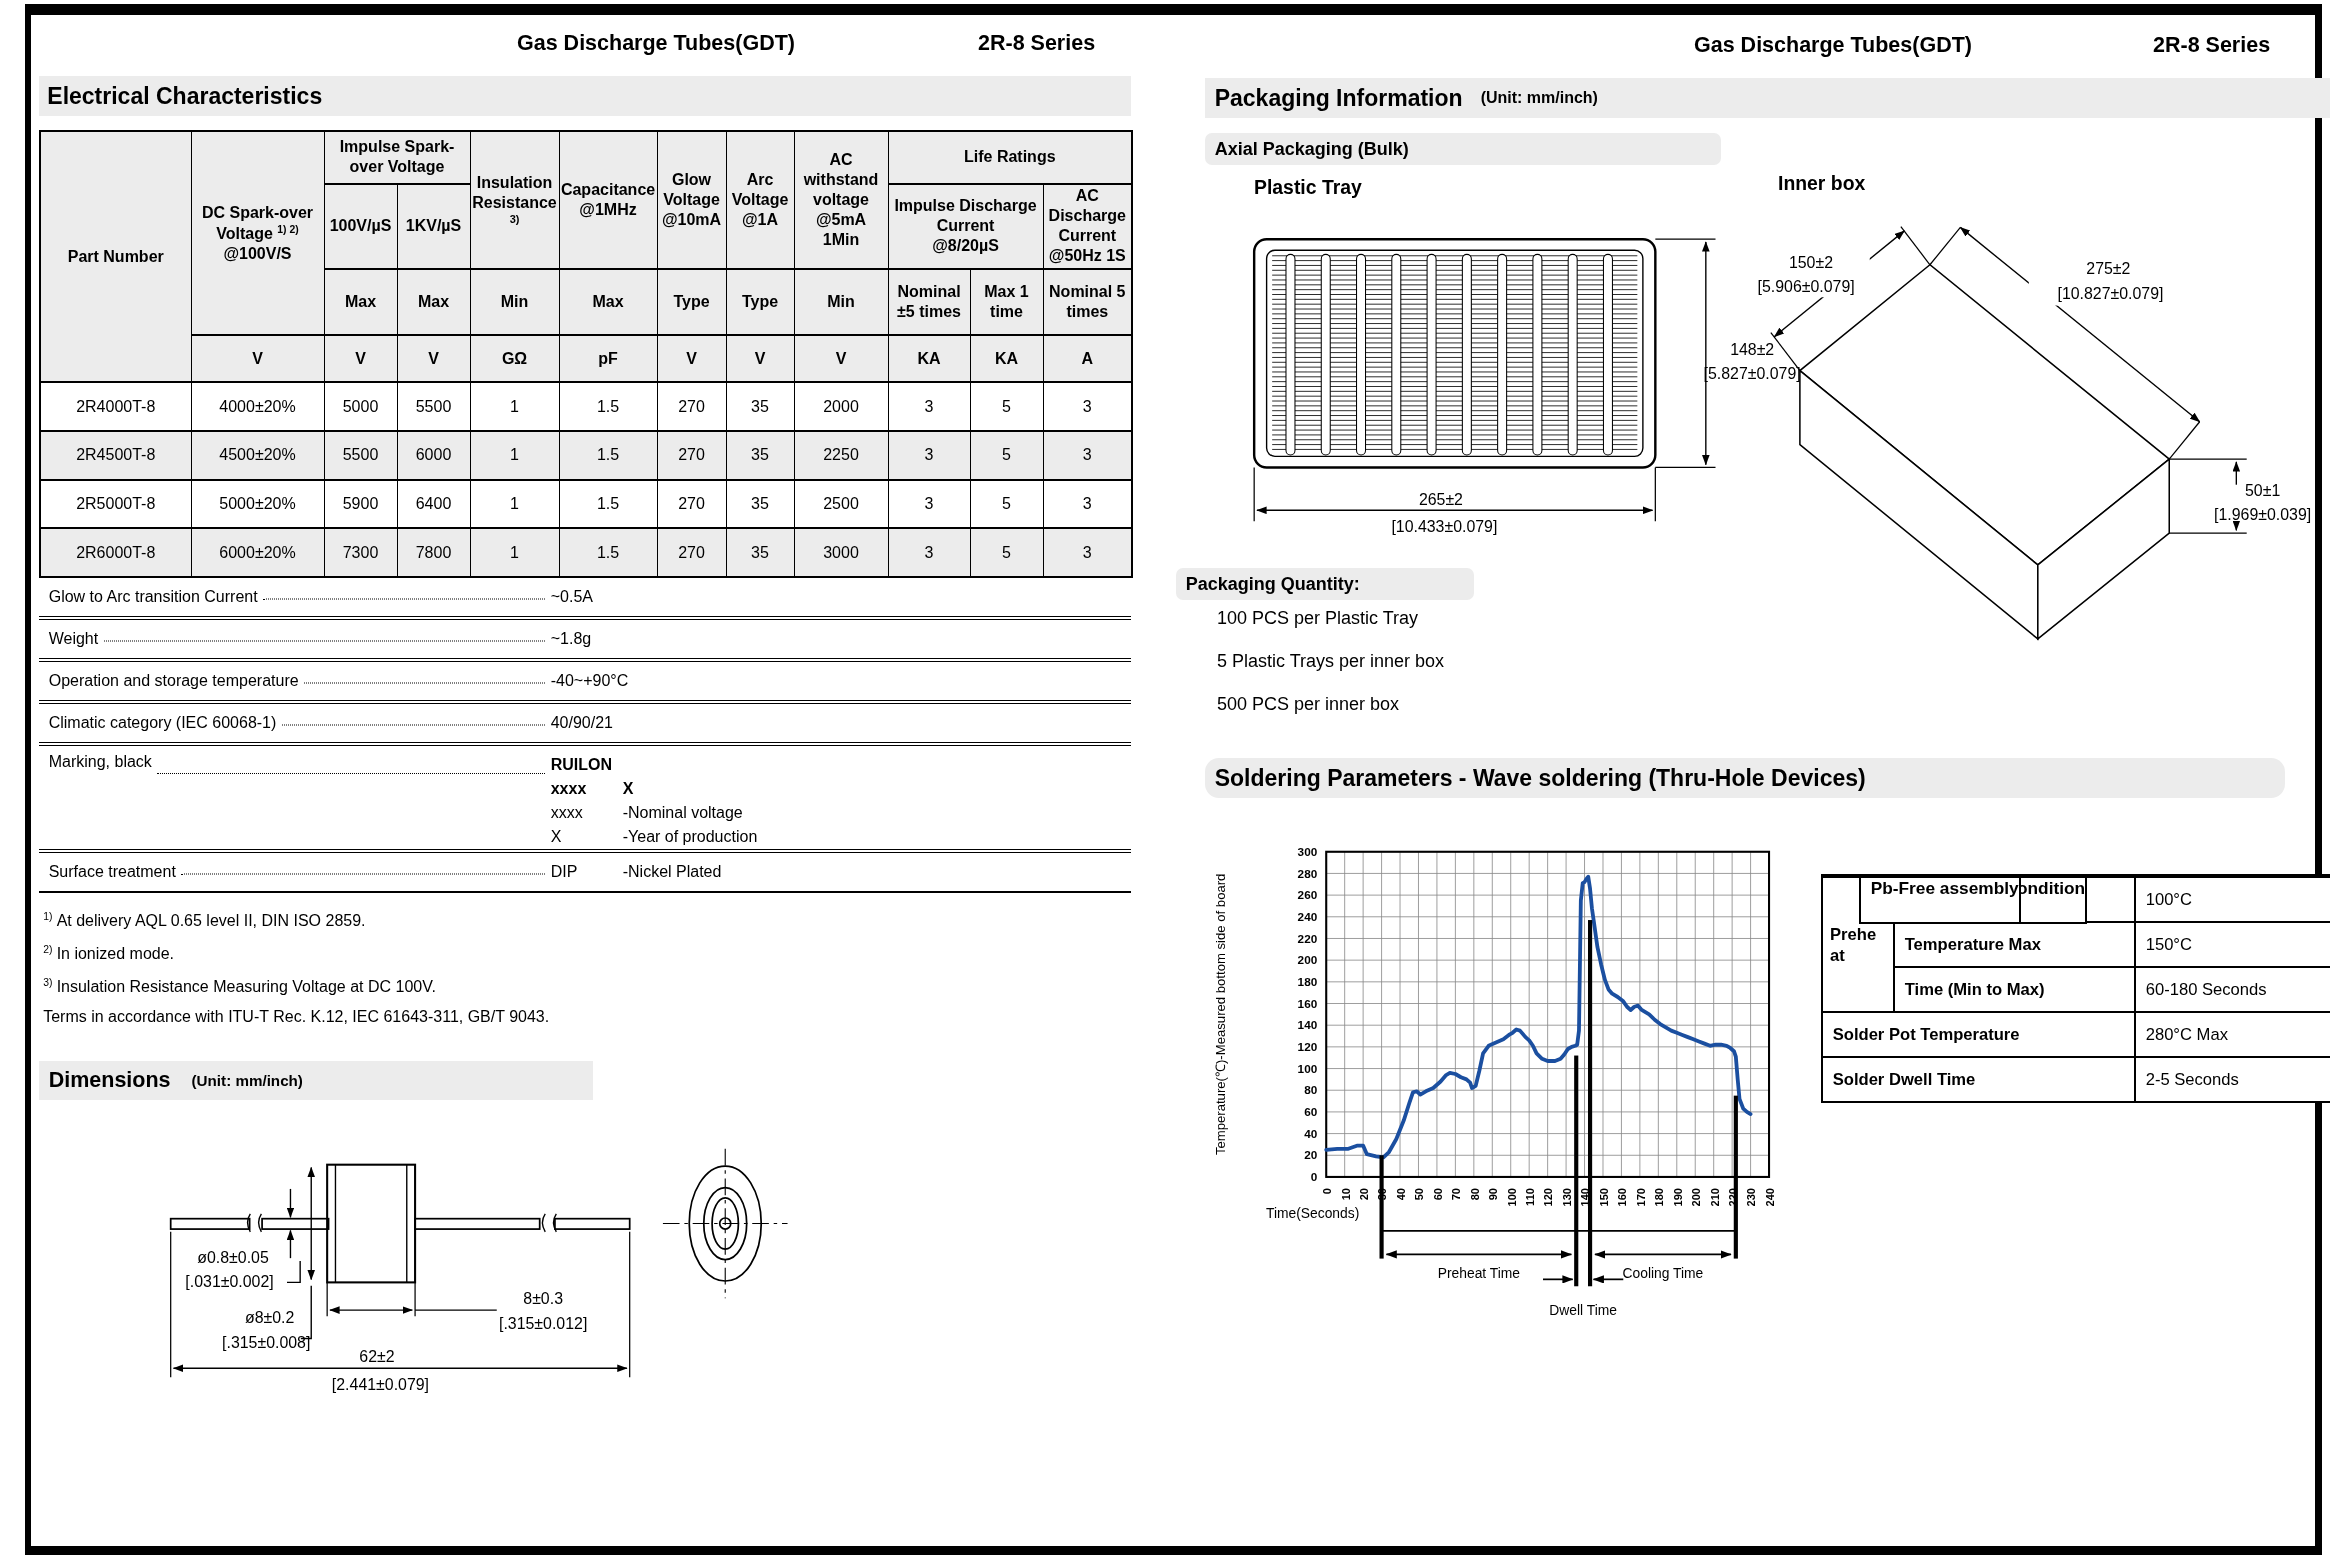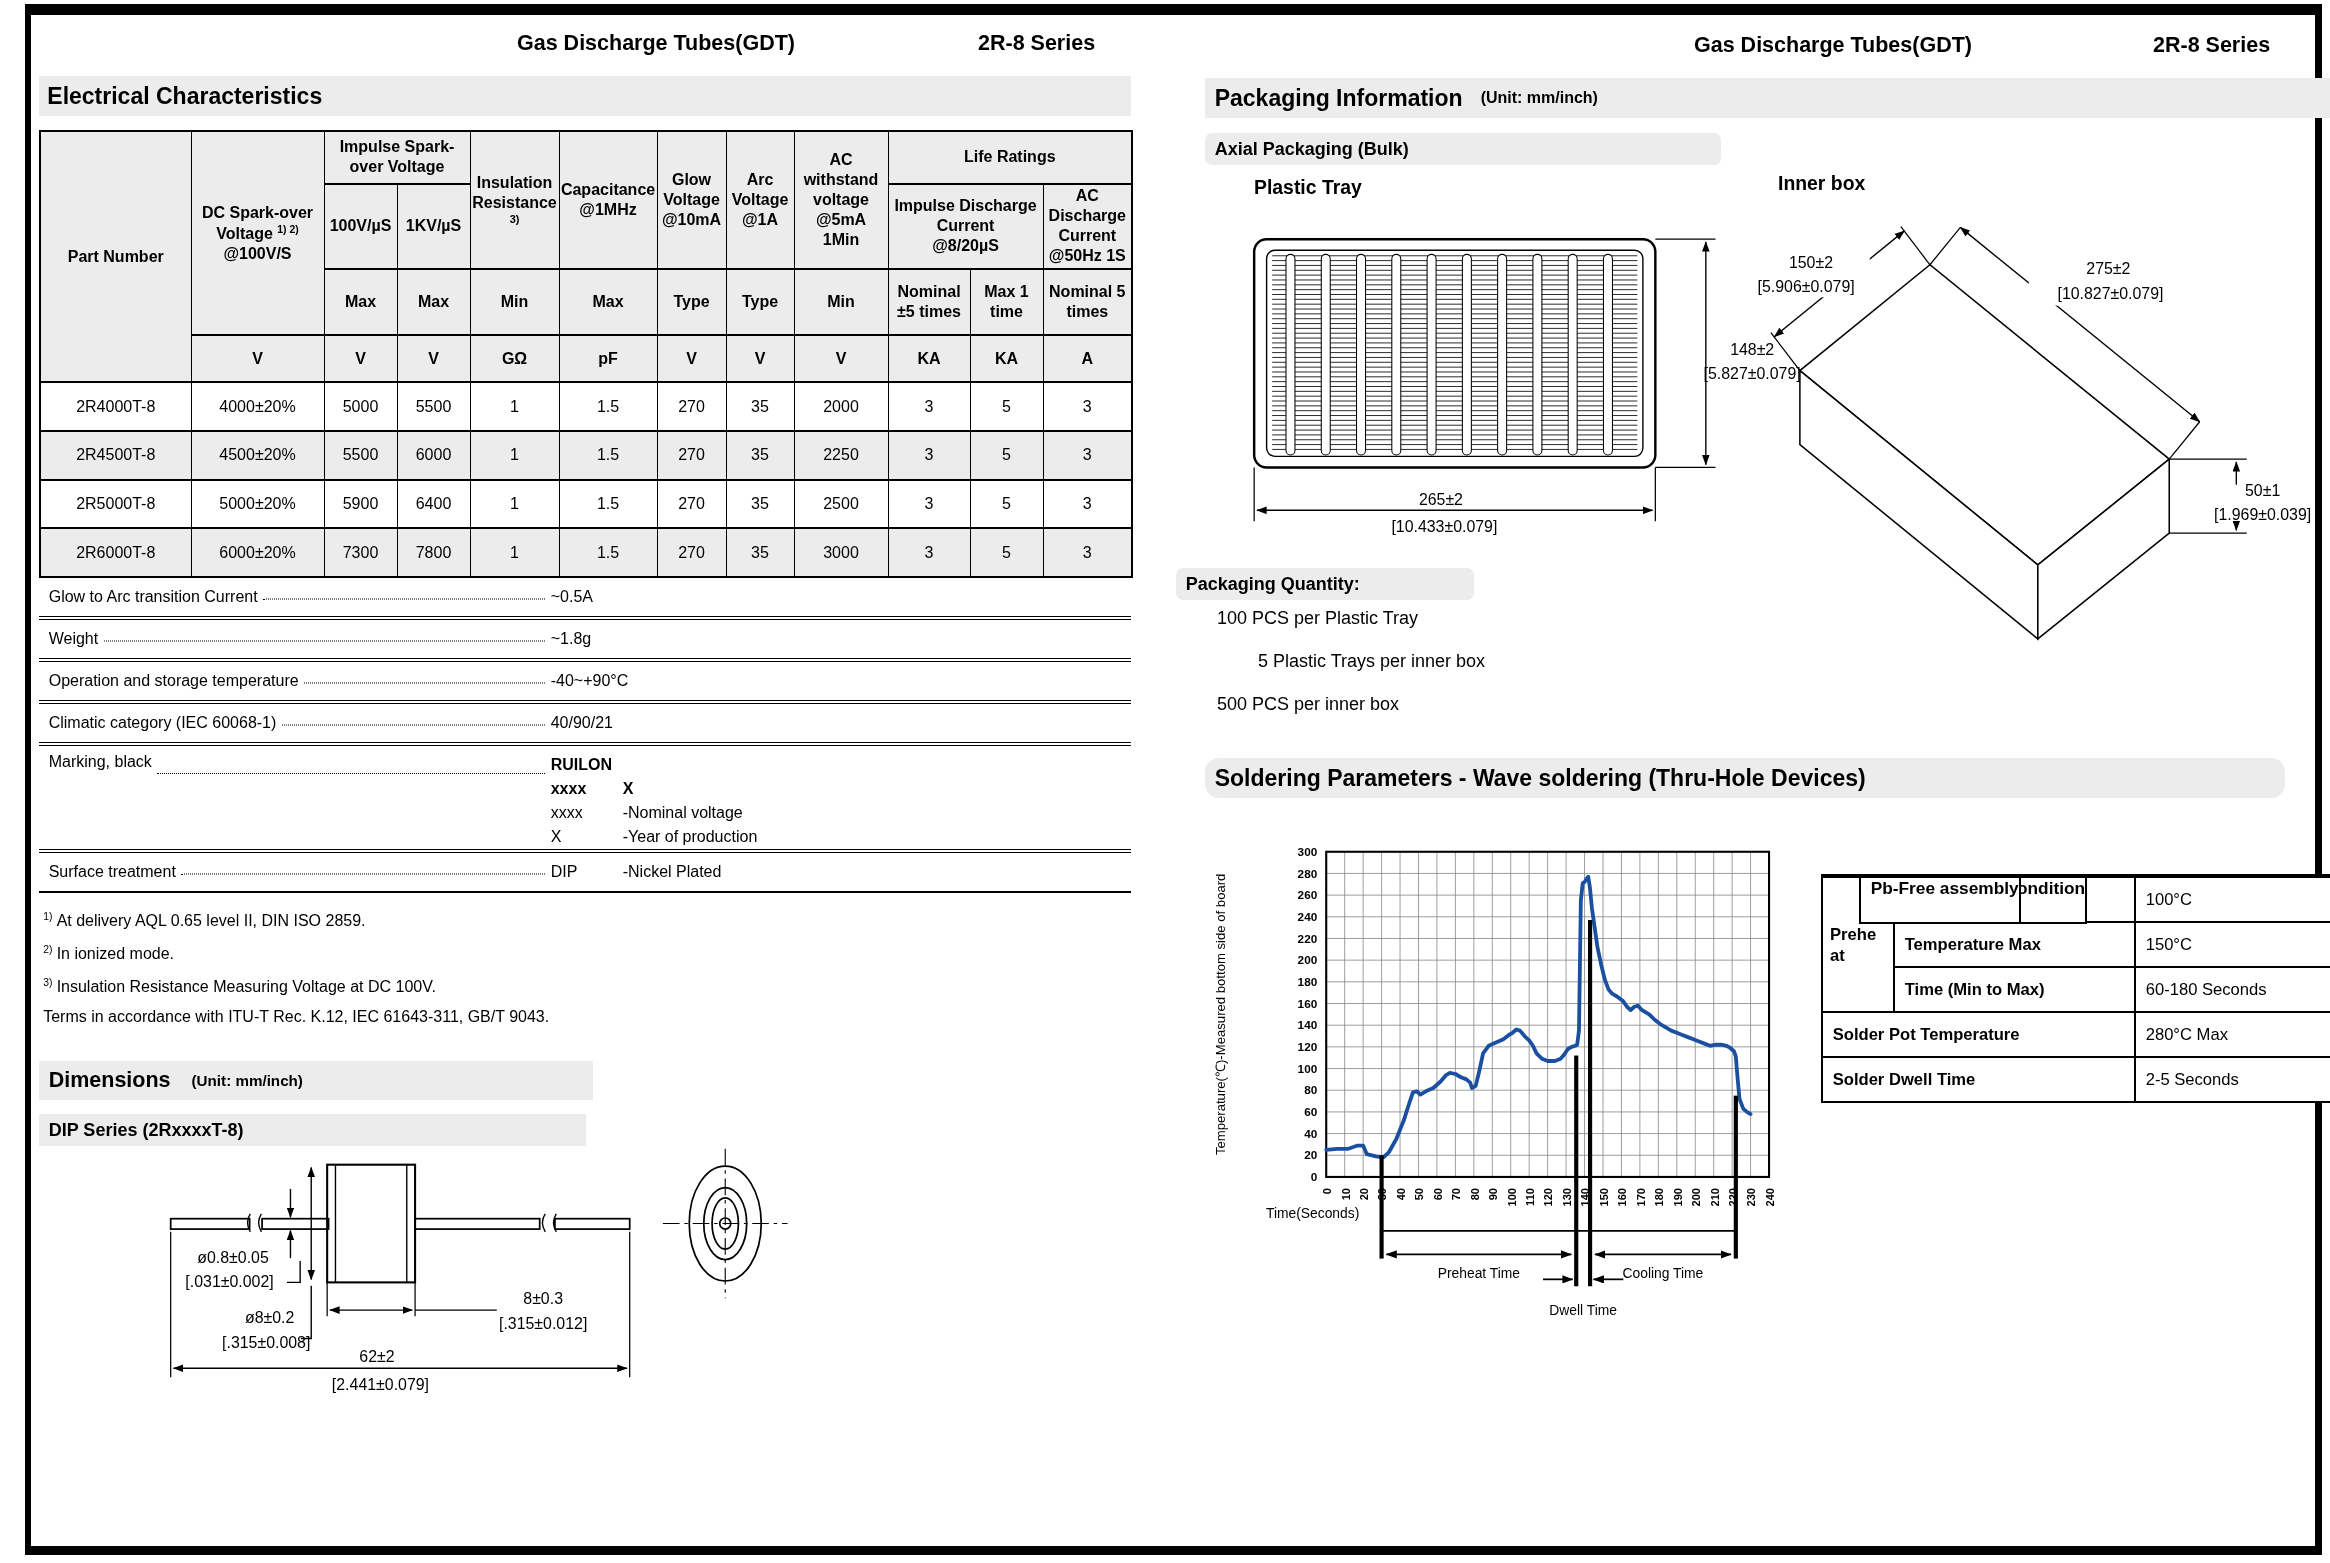--- a/index.html
+++ b/index.html
@@ -294,23 +294,20 @@
         <div class="note-line"><sup>1)</sup><span>At delivery AQL 0.65 level II, DIN ISO 2859.</span></div>
         <div class="note-line"><sup>2)</sup><span>In ionized mode.</span></div>
         <div class="note-line"><sup>3)</sup><span>Insulation Resistance Measuring Voltage at DC 100V.</span></div>
         <div class="note-line"><span>Terms in accordance with ITU-T Rec. K.12, IEC 61643-311, GB/T 9043.</span></div>
       </div>
 
     <div class="dims-bar">
       <span class="big">Dimensions</span>
       <span class="small">(Unit: mm/inch)</span>
     </div>
-    <div class="dip-bar">
-      <span>DIP Series (2RxxxxT-8)</span>
-    </div>
   </div>
 
   <svg style="position:absolute;left:62px;top:1128px;" width="900" height="360" viewBox="0 0 1300 520">
     <defs>
       <marker id="dah" orient="auto-start-reverse" markerWidth="15" markerHeight="11" refX="14" refY="5.5" markerUnits="userSpaceOnUse">
         <path d="M0,0L15,5.5L0,11z" fill="#000"></path>
       </marker>
     </defs>
     <g stroke="#000" fill="none">
 
@@ -433,21 +430,21 @@
       <text x="1305" y="150">275±2</text>
       <text x="1308" y="186">[10.827±0.079]</text>
       <text x="1528" y="472">50±1</text>
       <text x="1528" y="506">[1.969±0.039]</text>
     </g>
   </svg>
 
   <div class="subbar" style="left:1176px;top:568px;width:298px;height:32px;">Packaging Quantity:</div>
   <div id="qty-lines">
       <div class="qty-line" style="left: 1217px; top: 608px;">100 PCS per Plastic Tray</div>
-      <div class="qty-line" style="left: 1258px; top: 651px;">5 Plastic Trays per inner box</div>
+      <div class="qty-line" style="left: 1217px; top: 651px;">5 Plastic Trays per inner box</div>
       <div class="qty-line" style="left: 1217px; top: 694px;">500 PCS per inner box</div>
     </div>
 
   <div class="secbar" style="left:1205px;top:758px;width:1080px;height:40px;border-radius:14px;">
     <span class="big">Soldering Parameters - Wave soldering (Thru-Hole Devices)</span>
   </div>
 
   <svg id="chart" style="position:absolute;left:1205px;top:831px;" width="623" height="512" viewBox="0 0 900 740">
     <defs>
       <marker id="cah" orient="auto-start-reverse" markerWidth="16" markerHeight="12" refX="15" refY="6" markerUnits="userSpaceOnUse">

